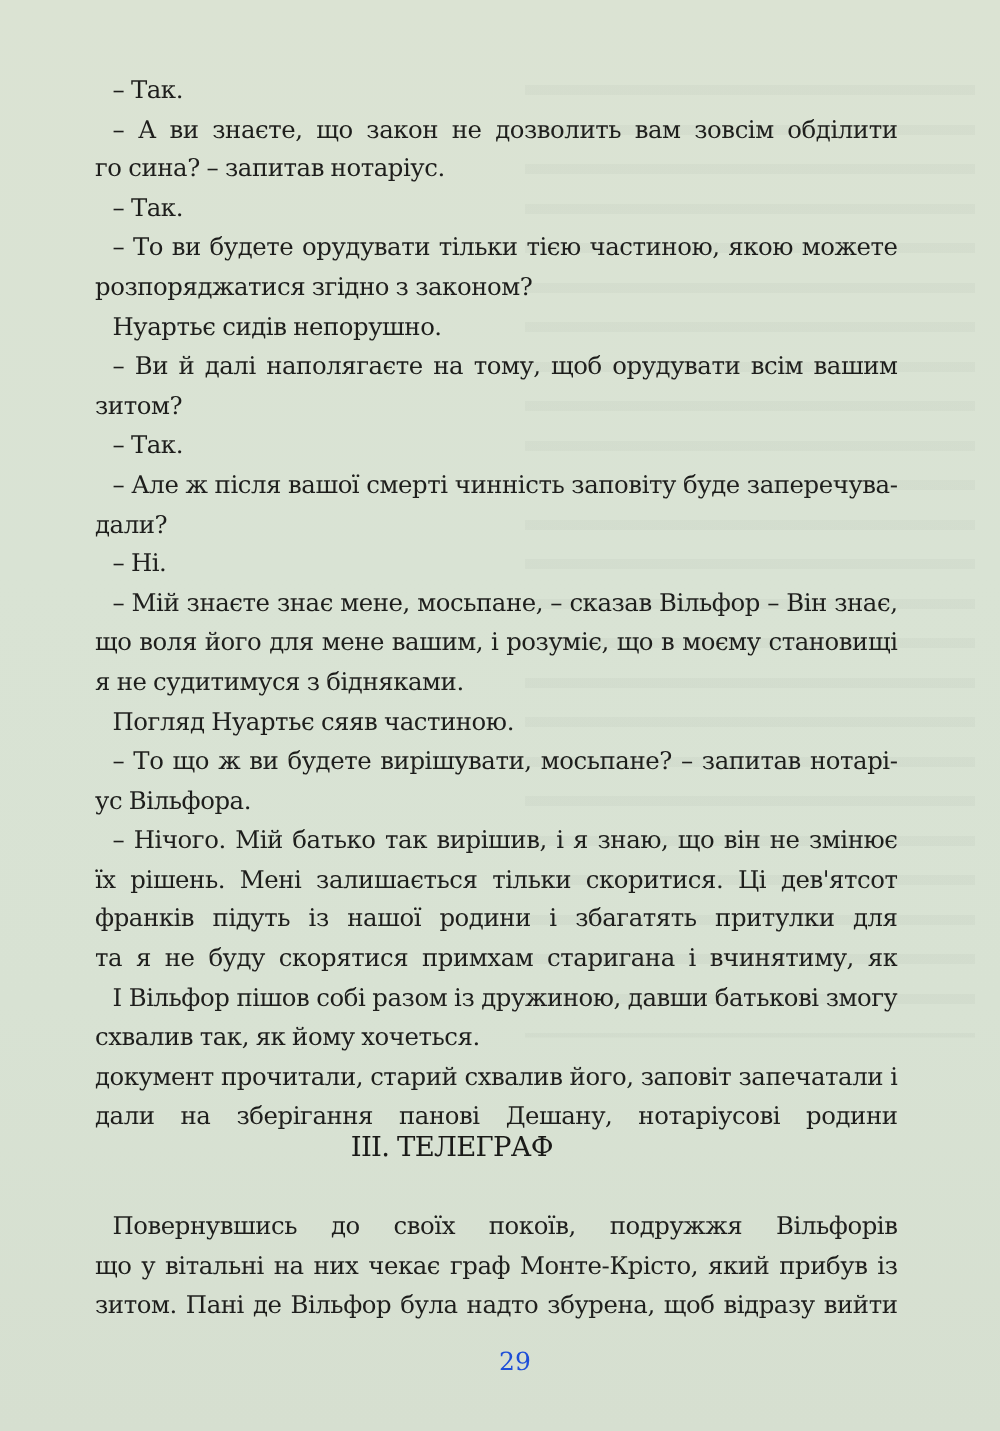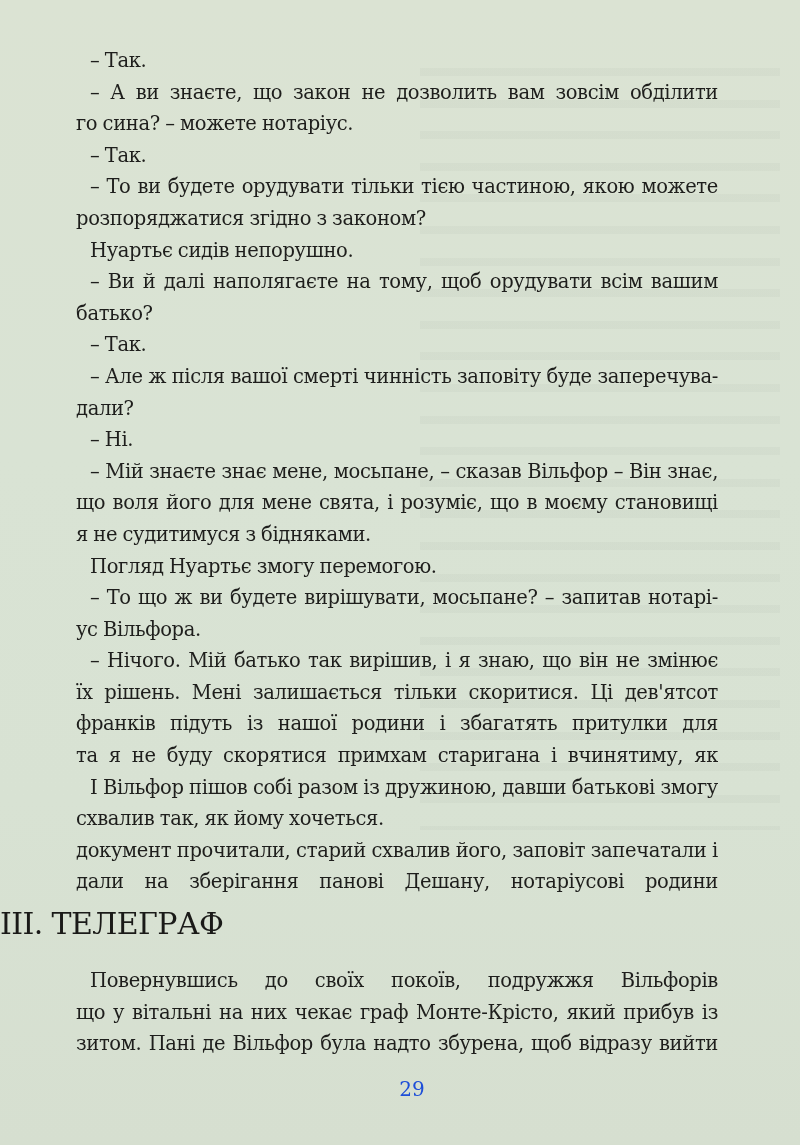--- a/index.html
+++ b/index.html
@@ -25,21 +25,21 @@
       right: 20px;
       top: 50px;
       width: 360px;
       height: 780px;
       background: repeating-linear-gradient(180deg, rgba(120,130,120,0.0) 0px, rgba(120,130,120,0.0) 18px, rgba(120,130,120,0.06) 18px, rgba(120,130,120,0.06) 26px, rgba(120,130,120,0.0) 26px, rgba(120,130,120,0.0) 31.6px);
       pointer-events: none;
     }
     .text-block {
       position: absolute;
       left: 76px;
-      top: 45px;
+      top: 56px;
       width: 642px;
       font-family: "DejaVu Serif", "Liberation Serif", serif;
       font-size: 19.5px;
       line-height: 31.6px;
       color: #1e1e1c;
       letter-spacing: -0.35px;
       word-spacing: -0.5px;
     }
     .line {
       display: block;
@@ -53,22 +53,23 @@
       text-align: justify;
       text-align-last: justify;
       white-space: normal;
       overflow: hidden;
     }
     .heading {
       position: absolute;
       left: 0;
       width: 723px;
       top: 906px;
+      text-align: center;
       font-family: "DejaVu Serif", "Liberation Serif", serif;
-      font-size: 30px;
+      font-size: 22px;
       letter-spacing: -0.6px;
       color: #1a1a18;
     }
     .text-block.after {
       top: 965px;
     }
     .page-number {
       position: absolute;
       left: 0;
       width: 800px;
@@ -82,35 +83,35 @@
   </style>
 </head>
 <body>
 
 <div class="page">
   <div class="bleed"></div>
 
   <div class="text-block">
     <span class="line indent">– Так.</span>
     <span class="line indent justify">– А ви знаєте, що закон не дозволить вам зовсім обділити вашо-</span>
-    <span class="line">го сина? – можете нотаріус.</span>
+    <span class="line">го сина? – запитав нотаріус.</span>
     <span class="line indent">– Так.</span>
     <span class="line indent justify">– То ви будете орудувати тільки тією частиною, якою можете</span>
     <span class="line">розпоряджатися згідно з законом?</span>
     <span class="line indent">Нуартьє сидів непорушно.</span>
     <span class="line indent justify">– Ви й далі наполягаєте на тому, щоб орудувати всім вашим ма-</span>
-    <span class="line">батько?</span>
+    <span class="line">зитом?</span>
     <span class="line indent">– Так.</span>
     <span class="line indent justify">– Але ж після вашої смерті чинність заповіту буде заперечува-</span>
     <span class="line">дали?</span>
     <span class="line indent">– Ні.</span>
     <span class="line indent justify">– Мій знаєте знає мене, мосьпане, – сказав Вільфор – Він знає,</span>
-    <span class="line justify">що воля його для мене свята, і розуміє, що в моєму становищі</span>
+    <span class="line justify">що воля його для мене вашим, і розуміє, що в моєму становищі</span>
     <span class="line">я не судитимуся з бідняками.</span>
-    <span class="line indent">Погляд Нуартьє змогу перемогою.</span>
+    <span class="line indent">Погляд Нуартьє сяяв частиною.</span>
     <span class="line indent justify">– То що ж ви будете вирішувати, мосьпане? – запитав нотарі-</span>
     <span class="line">ус Вільфора.</span>
     <span class="line indent justify">– Нічого. Мій батько так вирішив, і я знаю, що він не змінює сво-</span>
     <span class="line justify">їх рішень. Мені залишається тільки скоритися. Ці дев'ятсот тисяч</span>
     <span class="line justify">франків підуть із нашої родини і збагатять притулки для вбогих,</span>
     <span class="line justify">та я не буду скорятися примхам старигана і вчинятиму, як підка-</span>
     <span class="line indent justify">І Вільфор пішов собі разом із дружиною, давши батькові змогу</span>
     <span class="line">схвалив так, як йому хочеться.</span>
     <span class="line justify">документ прочитали, старий схвалив його, заповіт запечатали і від-</span>
     <span class="line justify">дали на зберігання панові Дешану, нотаріусові родини Вільфорів.</span>

